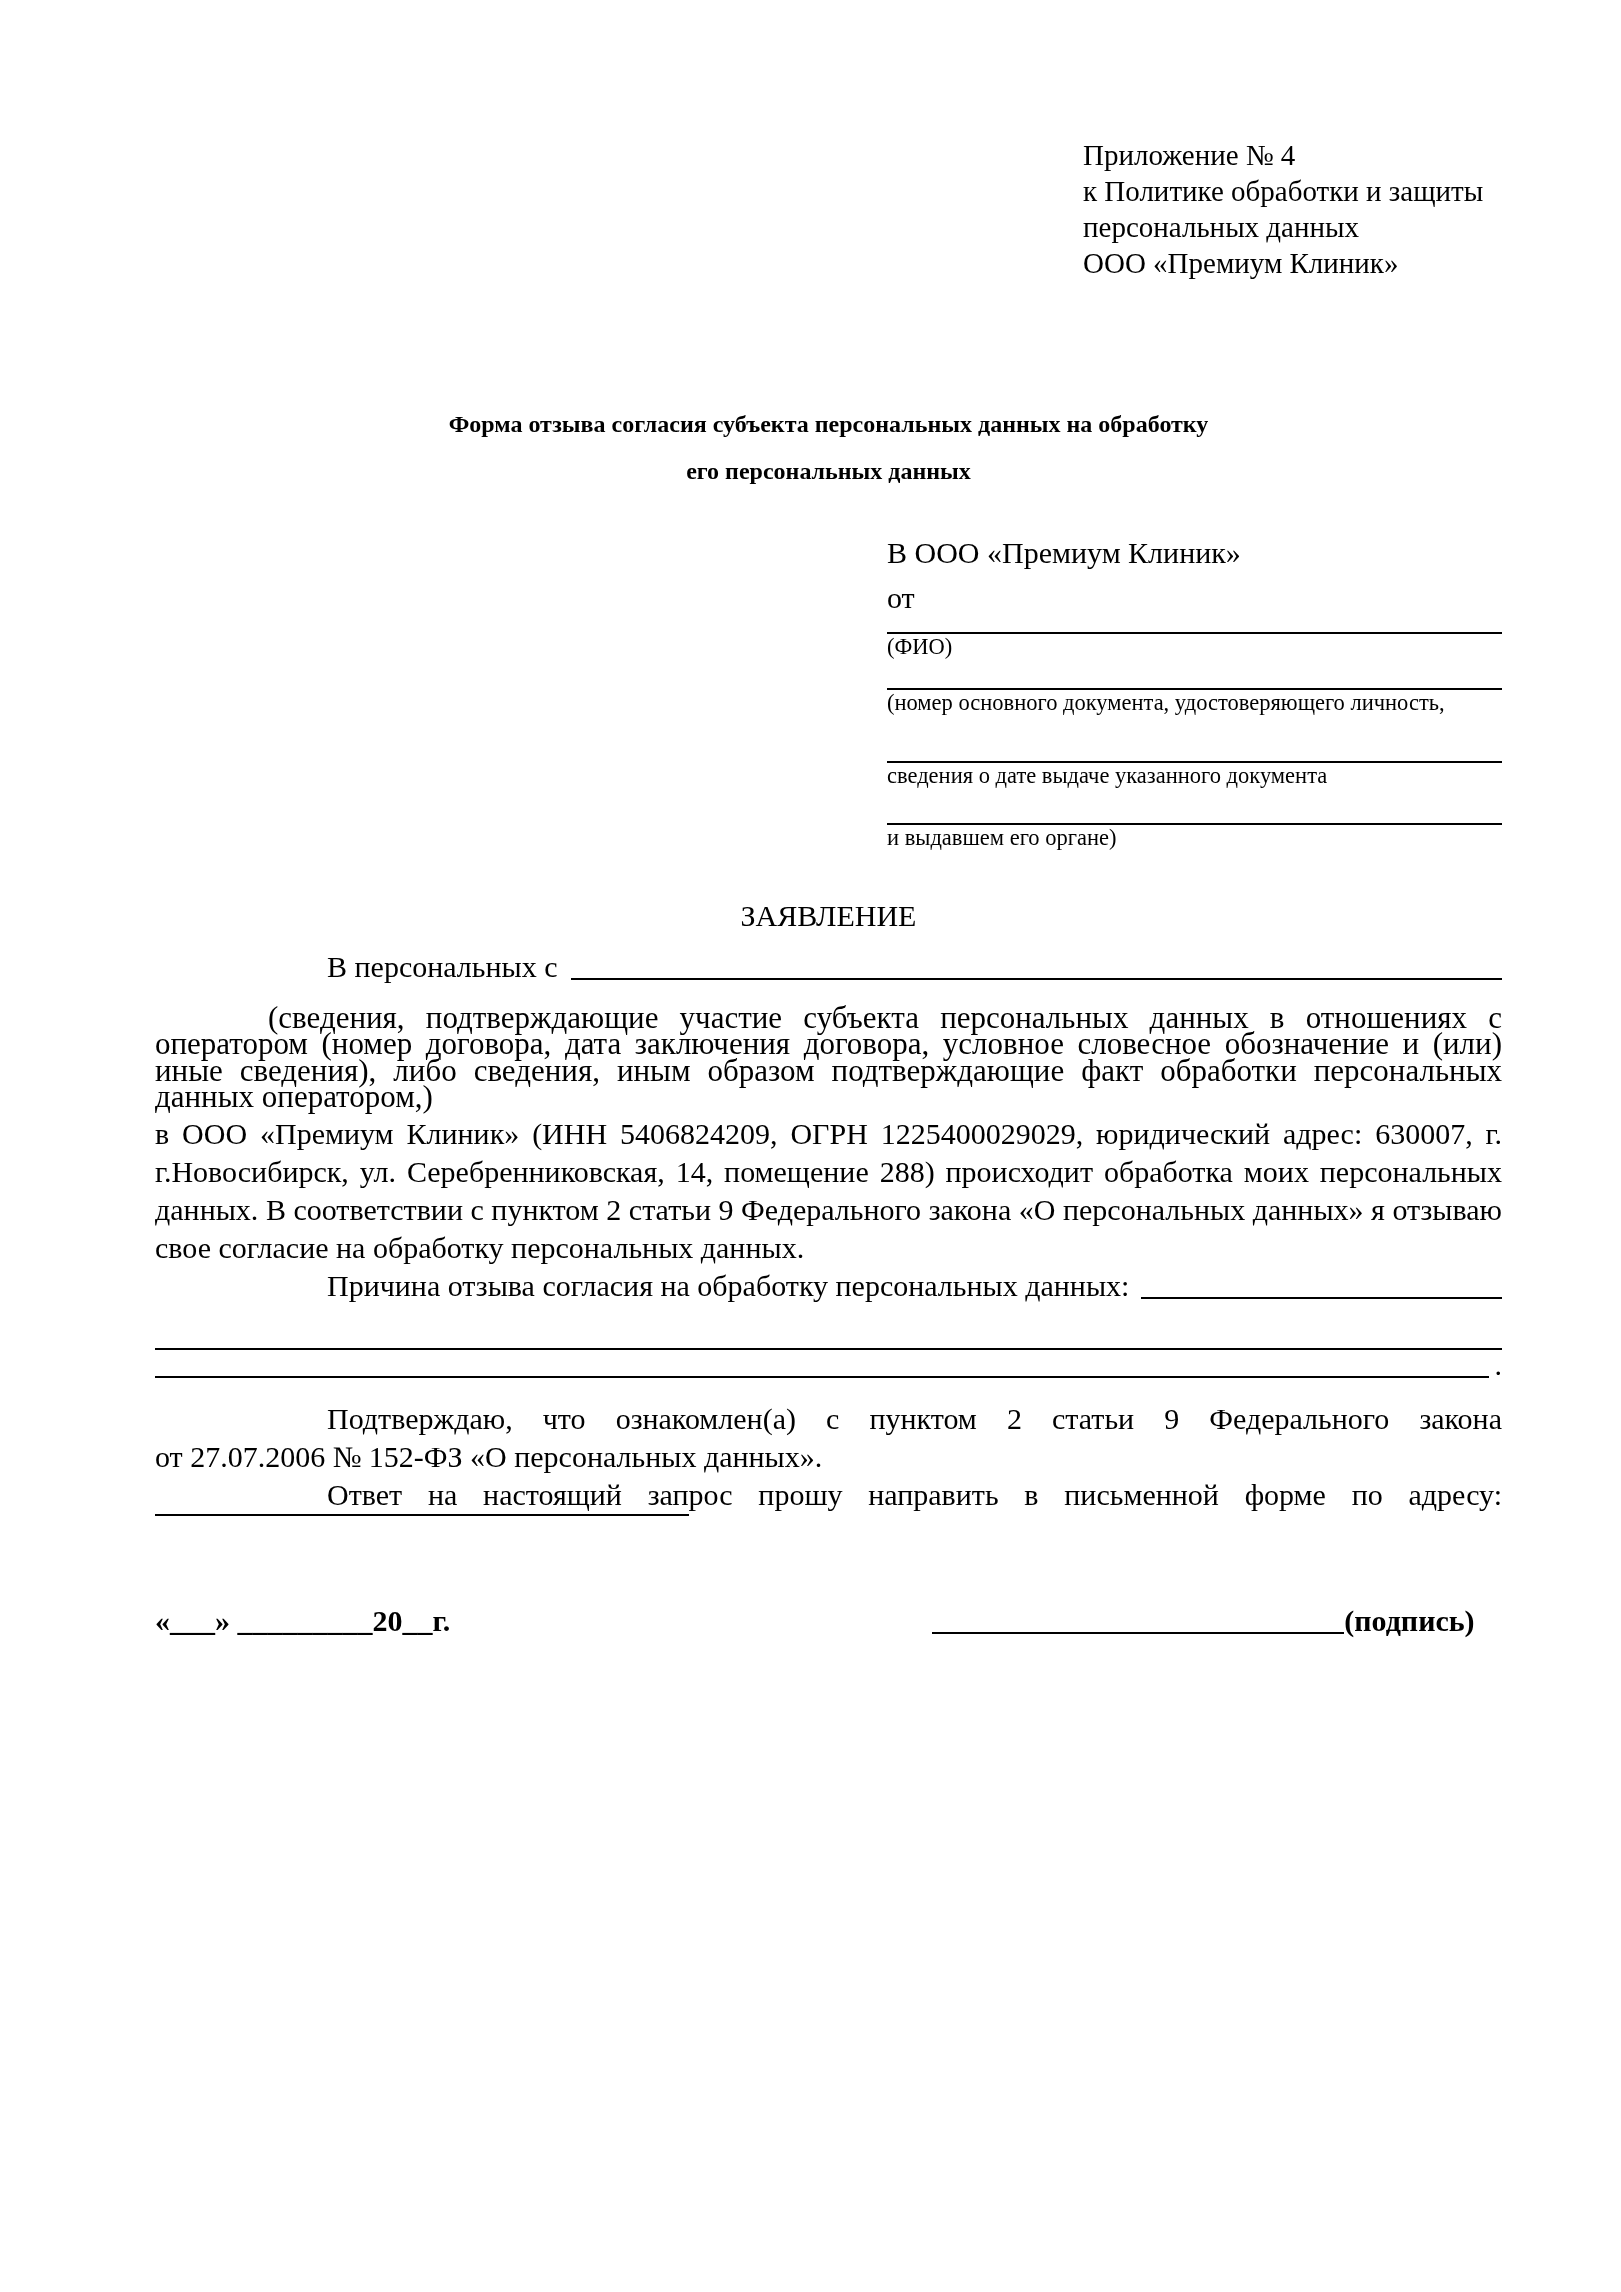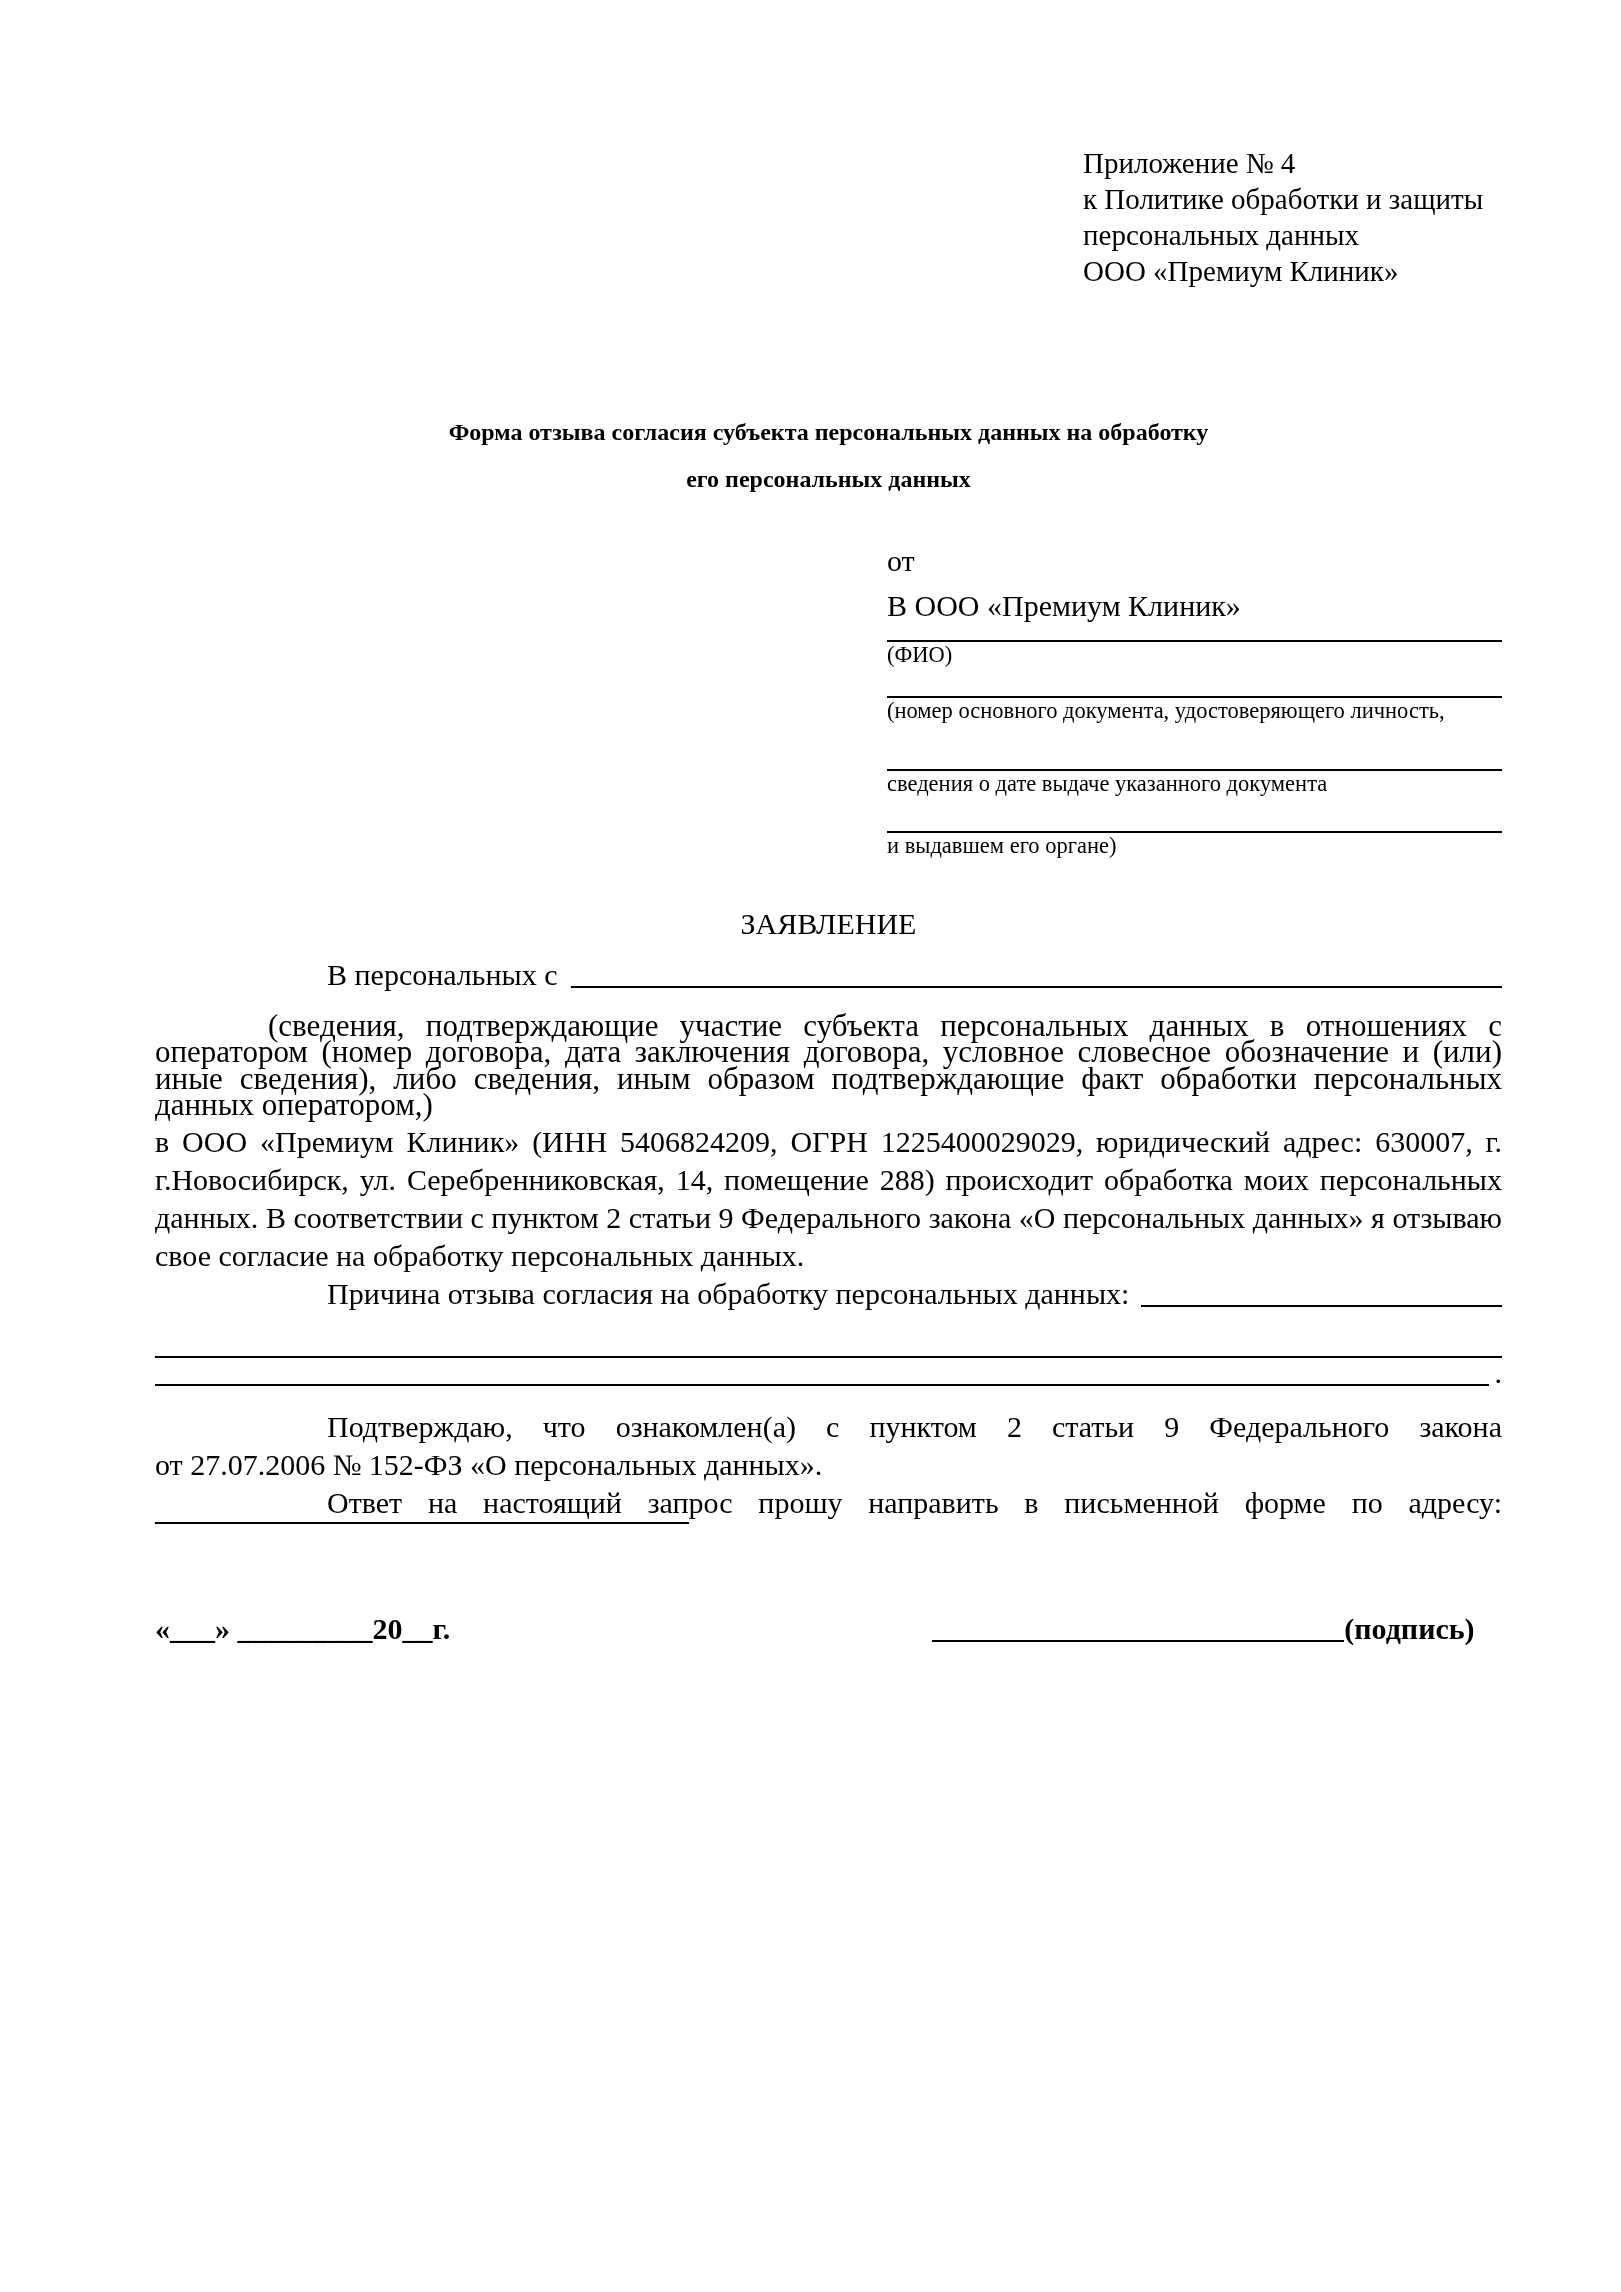--- a/index.html
+++ b/index.html
@@ -13,21 +13,21 @@
     height: 2293px;
     background: #ffffff;
     color: #000000;
     font-family: "Liberation Serif", "DejaVu Serif", serif;
     font-size: 30px;
     overflow: hidden;
   }
   .content {
     position: absolute;
     left: 155px;
-    top: 8px;
+    top: 0;
     width: 1347px;
   }
 
   
   .appendix {
     margin: 137px 0 0 928px;
     font-size: 29px;
     line-height: 36px;
   }
 
@@ -184,22 +184,22 @@
       <div>персональных данных</div>
       <div>ООО «Премиум Клиник»</div>
     </div>
 
     <div class="title">
       <div>Форма отзыва согласия субъекта персональных данных на обработку</div>
       <div>его персональных данных</div>
     </div>
 
     <div class="addressee">
+      <div class="addr-line">В ООО «Премиум Клиник»</div>
       <div class="addr-line">от</div>
-      <div class="addr-line">В ООО «Премиум Клиник»</div>
 
       <div class="gap10">
         <div class="field-line"></div>
         <div class="field-caption">(ФИО)</div>
       </div>
 
       <div class="gap28">
         <div class="field-line"></div>
         <div class="field-caption">(номер основного документа, удостоверяющего личность,</div>
       </div>

